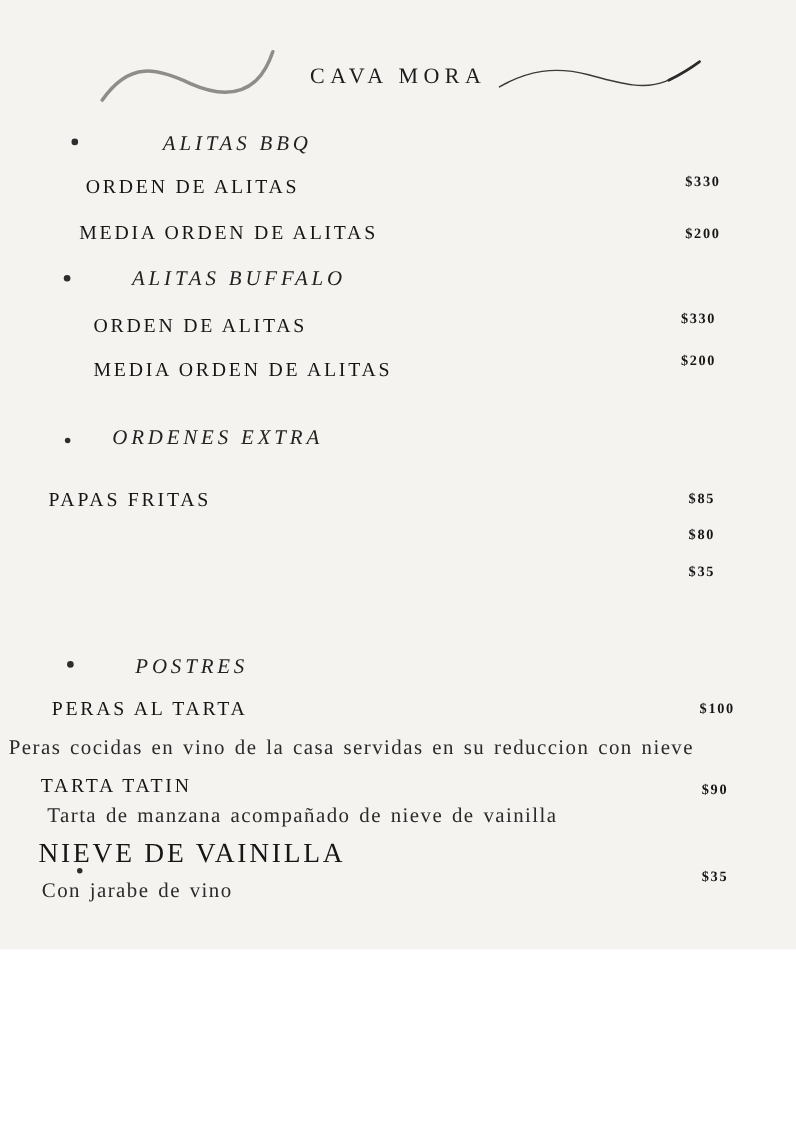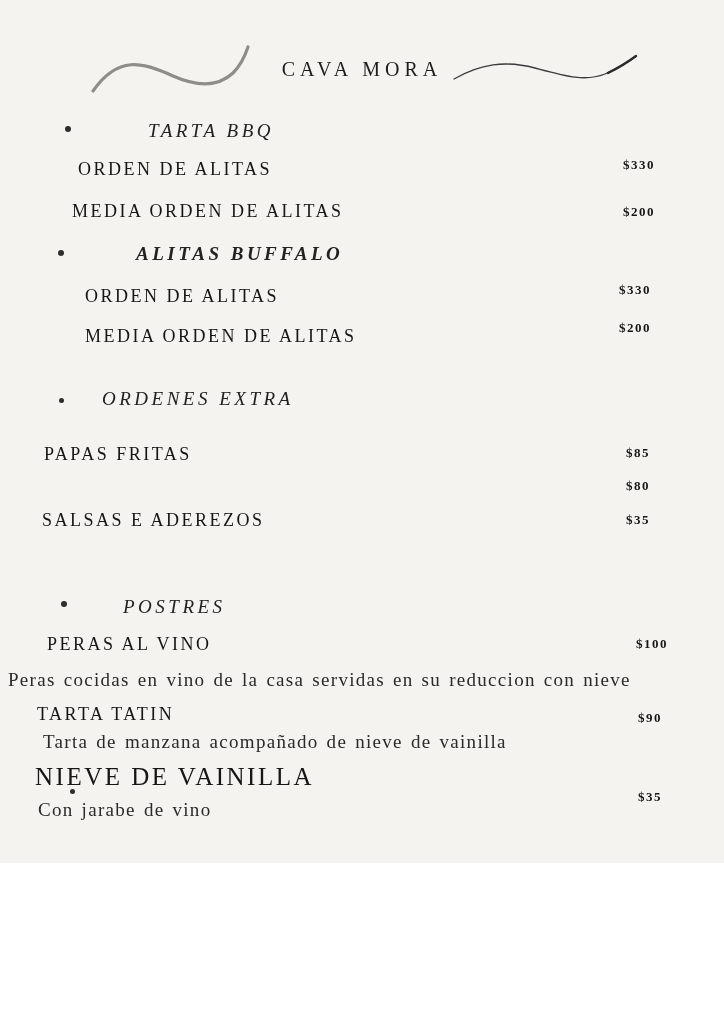--- a/index.html
+++ b/index.html
@@ -37,21 +37,21 @@
     font-size:19px;letter-spacing:1.3px;word-spacing:2px;
     color:#2a2a2a;
   }
   .bullet{
     position:absolute;border-radius:50%;background:#2d2d2d;
   }
   .b6{width:6px;height:6px;}
   .b5{width:5px;height:5px;}
   
   .h1{left:148px;top:120px;}
-  .h2{left:136px;top:243px;font-weight:bold;}
+  .h2{left:120px;top:243px;}
   .h3{left:102px;top:388px;}
   .h4{left:123px;top:596px;}
   
   .bu1{left:65px;top:126px;}
   .bu2{left:58px;top:250px;}
   .bu3{left:59px;top:398px;}
   .bu4{left:61px;top:601px;}
   .bu5{left:70px;top:789px;}
   
   .n1{left:78px;top:159px;}
@@ -92,45 +92,44 @@
   </svg>
 
   <div class="title">CAVA MORA</div>
 
   <svg class="wave-right" width="190" height="36" viewBox="0 0 190 36">
     <path d="M4,27 C30,12 55,8 85,16 C115,24 135,30 155,22 C168,16 178,10 186,4" stroke="#3a3a3a" stroke-width="1.3" fill="none" stroke-linecap="round"></path>
     <path d="M158,21 C168,16 178,10 186,4" stroke="#2a2a2a" stroke-width="2.4" fill="none" stroke-linecap="round"></path>
   </svg>
 
   <span class="bullet b6 bu1"></span>
-  <div class="abs heading h1">TARTA BBQ</div>
+  <div class="abs heading h1">ALITAS BBQ</div>
   <div class="abs name n1">ORDEN DE ALITAS</div>
   <div class="abs price p1">$330</div>
   <div class="abs name n2">MEDIA ORDEN DE ALITAS</div>
   <div class="abs price p2">$200</div>
 
   <span class="bullet b6 bu2"></span>
   <div class="abs heading h2">ALITAS BUFFALO</div>
   <div class="abs name n3">ORDEN DE ALITAS</div>
   <div class="abs price p3">$330</div>
   <div class="abs name n4">MEDIA ORDEN DE ALITAS</div>
   <div class="abs price p4">$200</div>
 
   <span class="bullet b5 bu3"></span>
   <div class="abs name n5">PAPAS FRITAS</div>
   <div class="abs heading h3">ORDENES EXTRA</div>
   <div class="abs price p5">$85</div>
   <div class="abs price p6">$80</div>
-  <div class="abs name n7">SALSAS E ADEREZOS</div>
   <div class="abs price p7">$35</div>
 
   <span class="bullet b6 bu4"></span>
   <div class="abs heading h4">POSTRES</div>
 
-  <div class="abs name n8">PERAS AL VINO</div>
+  <div class="abs name n8">PERAS AL TARTA</div>
   <div class="abs price p8">$100</div>
   <div class="abs desc d1">Peras cocidas en vino de la casa servidas en su reduccion con nieve</div>
 
   <div class="abs name n9">TARTA TATIN</div>
   <div class="abs price p9">$90</div>
   <div class="abs desc d2">Tarta de manzana acompañado de nieve de vainilla</div>
 
   <div class="abs name n10">NIEVE DE VAINILLA</div>
   <span class="bullet b5 bu5"></span>
   <div class="abs price p10">$35</div>

